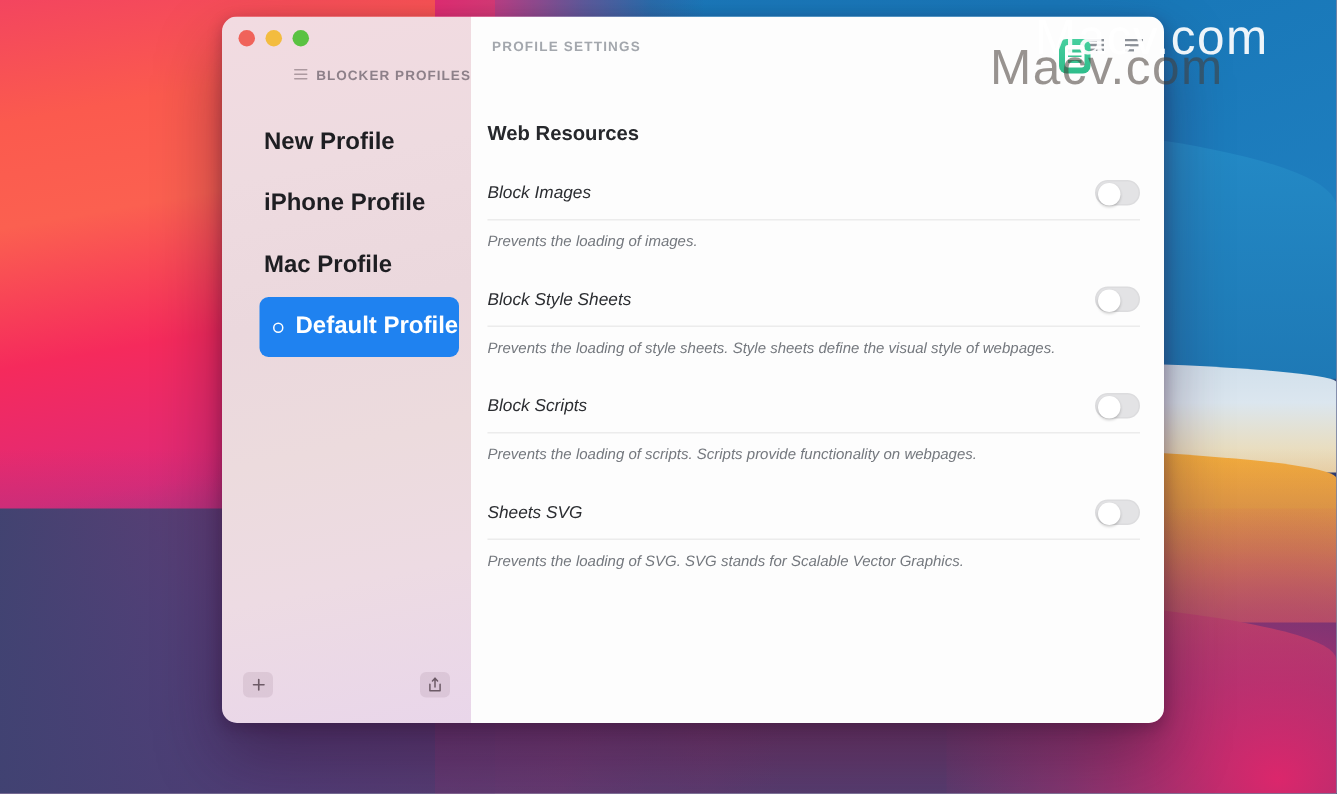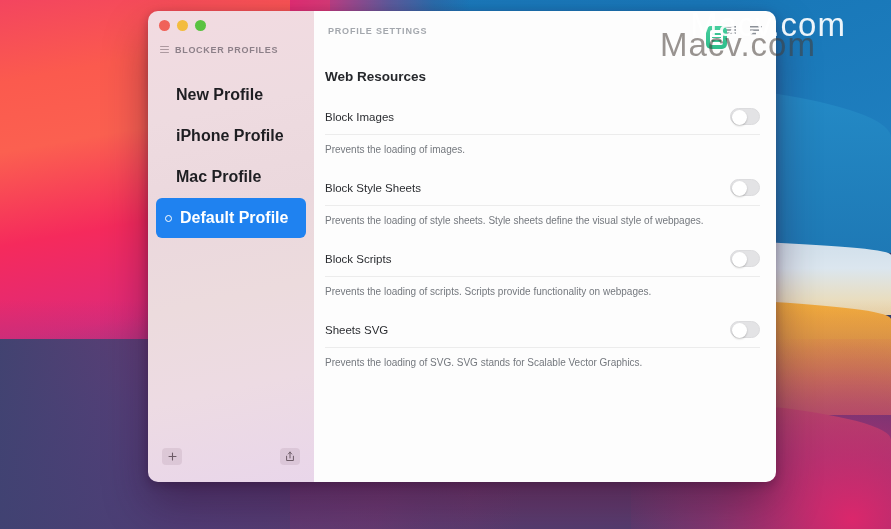--- a/index.html
+++ b/index.html
@@ -118,20 +118,21 @@
   }
   .light { width:11px; height:11px; border-radius:50%; }
   .light.red    { background:#f0635a; }
   .light.yellow { background:#f3bc3f; }
   .light.green  { background:#5ac241; }
 
   .sb-header {
     display:flex; align-items:center; gap:6px;
     padding:3px 0 0 12px;
     height:22px;
+    justify-content:flex-end;
   }
   .sb-header .glyph {
     display:inline-flex; flex-direction:column; justify-content:space-between;
     width:9px; height:7px; opacity:.45;
   }
   .sb-header .glyph i {
     display:block; height:1.4px; background:#5b4b52; border-radius:1px;
   }
   .sb-header .glyph i:nth-child(1){ width:9px; }
   .sb-header .glyph i:nth-child(2){ width:9px; }
@@ -148,20 +149,21 @@
     padding-left:20px;
     border-radius:6px;
     font-size:16px; font-weight:bold;
     color:#1e1e22;
     margin-bottom:1px;
   }
   .profile-item.selected {
     background:#1f82f0;
     color:#ffffff;
     padding-left:9px;
+    margin-left:17px;
   }
   .profile-item .dot {
     width:7px; height:7px; border-radius:50%;
     border:1.4px solid #ffffff;
     margin-right:8px; flex:0 0 auto;
   }
 
   #sb-footer {
     height:46px;
     display:flex; align-items:center; justify-content:space-between;
@@ -174,21 +176,21 @@
     display:flex; align-items:center; justify-content:center;
     color:#6c5a66;
   }
   .sb-btn svg { display:block; }
 
   
   #content {
     flex:1 1 auto;
     background:#fdfdfd;
     position:relative;
-    display:flex; flex-direction:column;
+    display:flex; flex-direction:column;gap:12px;
   }
   #content-toolbar {
     height:40px; flex:0 0 40px;
     display:flex; align-items:center;
     padding:0 14px 0 14px;
     position:relative;
   }
   #content-title {
     font-size:9px; font-weight:bold; letter-spacing:.8px;
     color:#a3a7ad;
@@ -206,20 +208,21 @@
     position:relative;
     overflow:hidden;
   }
   #section-heading {
     font-size:13.5px; font-weight:bold; color:#26282c;
     margin:18px 0 0 0;
   }
 
   .setting {
     margin-top:24px;
+    font-style:italic;
   }
   .setting-row {
     display:flex; align-items:center; justify-content:space-between;
     padding-bottom:9px;
     border-bottom:1px solid #ececec;
   }
   .setting-label {
     font-size:11.5px; color:#2b2d31;
   }
   .toggle {

